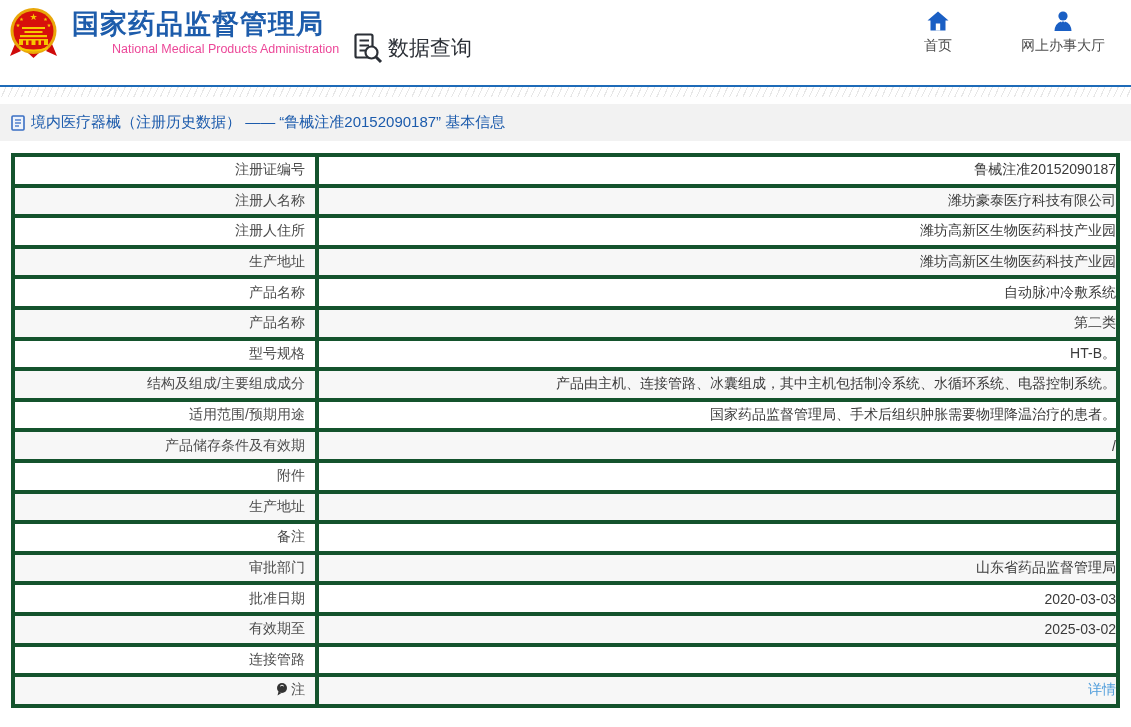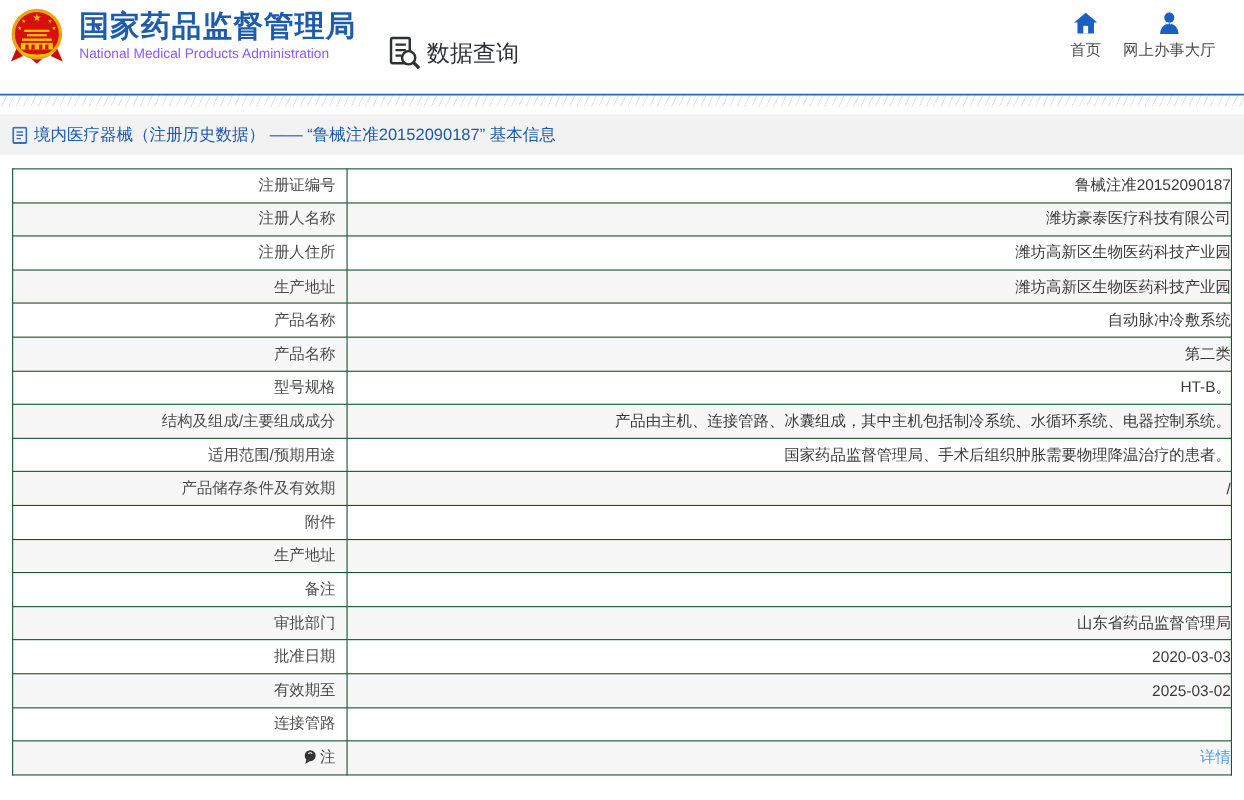--- a/index.html
+++ b/index.html
@@ -29,41 +29,42 @@
   .brand-text { margin-left: 12px; }
   .site-title {
     font-size: 27px;
     font-weight: bold;
     color: #1d5cab;
     letter-spacing: 1px;
     line-height: 30px;
   }
   .site-subtitle {
     font-size: 12.5px;
-    color: #8b5cf6;
+    color: #ec4899;
     margin-top: 3px;
+    margin-left: 40px;
   }
   .section-tab {
     position: absolute;
     left: 353px; top: 32px;
     display: flex;
     align-items: center;
     gap: 5px;
     cursor: pointer;
   }
   .section-tab svg { display: block; }
   .section-label {
     font-size: 21px;
     color: #2b2f36;
   }
   .top-nav {
     position: absolute;
     right: 26px; top: 11px;
     display: flex;
-    gap: 20px;
+    gap: 69px;
   }
   .nav-item {
     display: flex;
     flex-direction: column;
     align-items: center;
     cursor: pointer;
   }
   .nav-item svg { display: block; }
   .nav-label {
     margin-top: 6px;
@@ -99,21 +100,21 @@
   }
 
   
   .table-wrap { margin: 12px 11px 0 11px; }
   table.info-table {
     width: 1109px;
     border-collapse: collapse;
     table-layout: fixed;
   }
   table.info-table th, table.info-table td {
-    border: 1px solid #14532d;
+    border: 4px solid #14532d;
     height: 30.6px;
     font-size: 14px;
     font-weight: normal;
     vertical-align: middle;
   }
   table.info-table th {
     width: 304px;
     text-align: right;
     padding-right: 10px;
     color: #4c4c4c;

